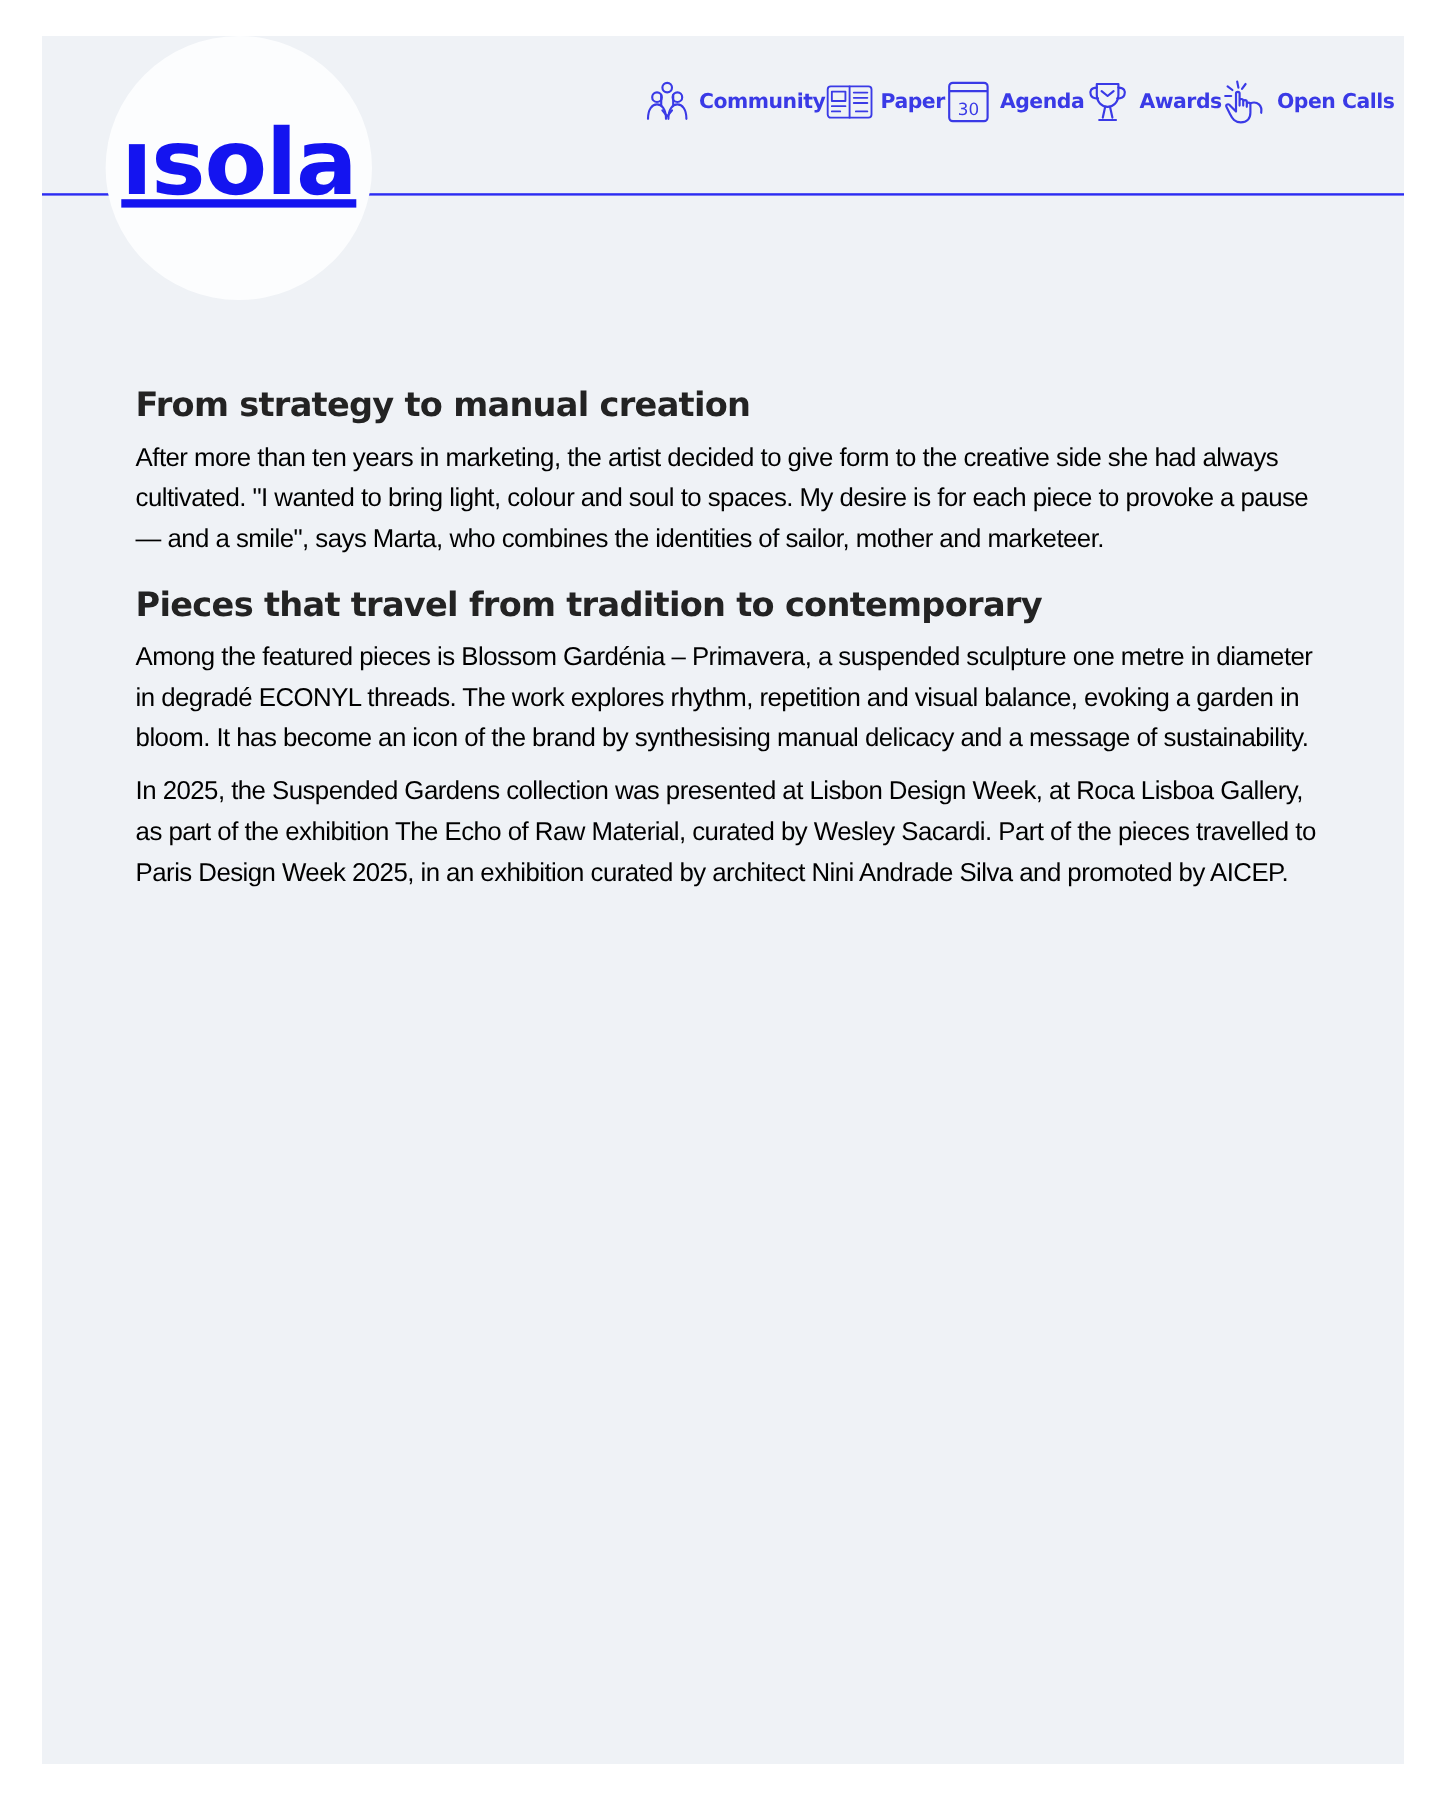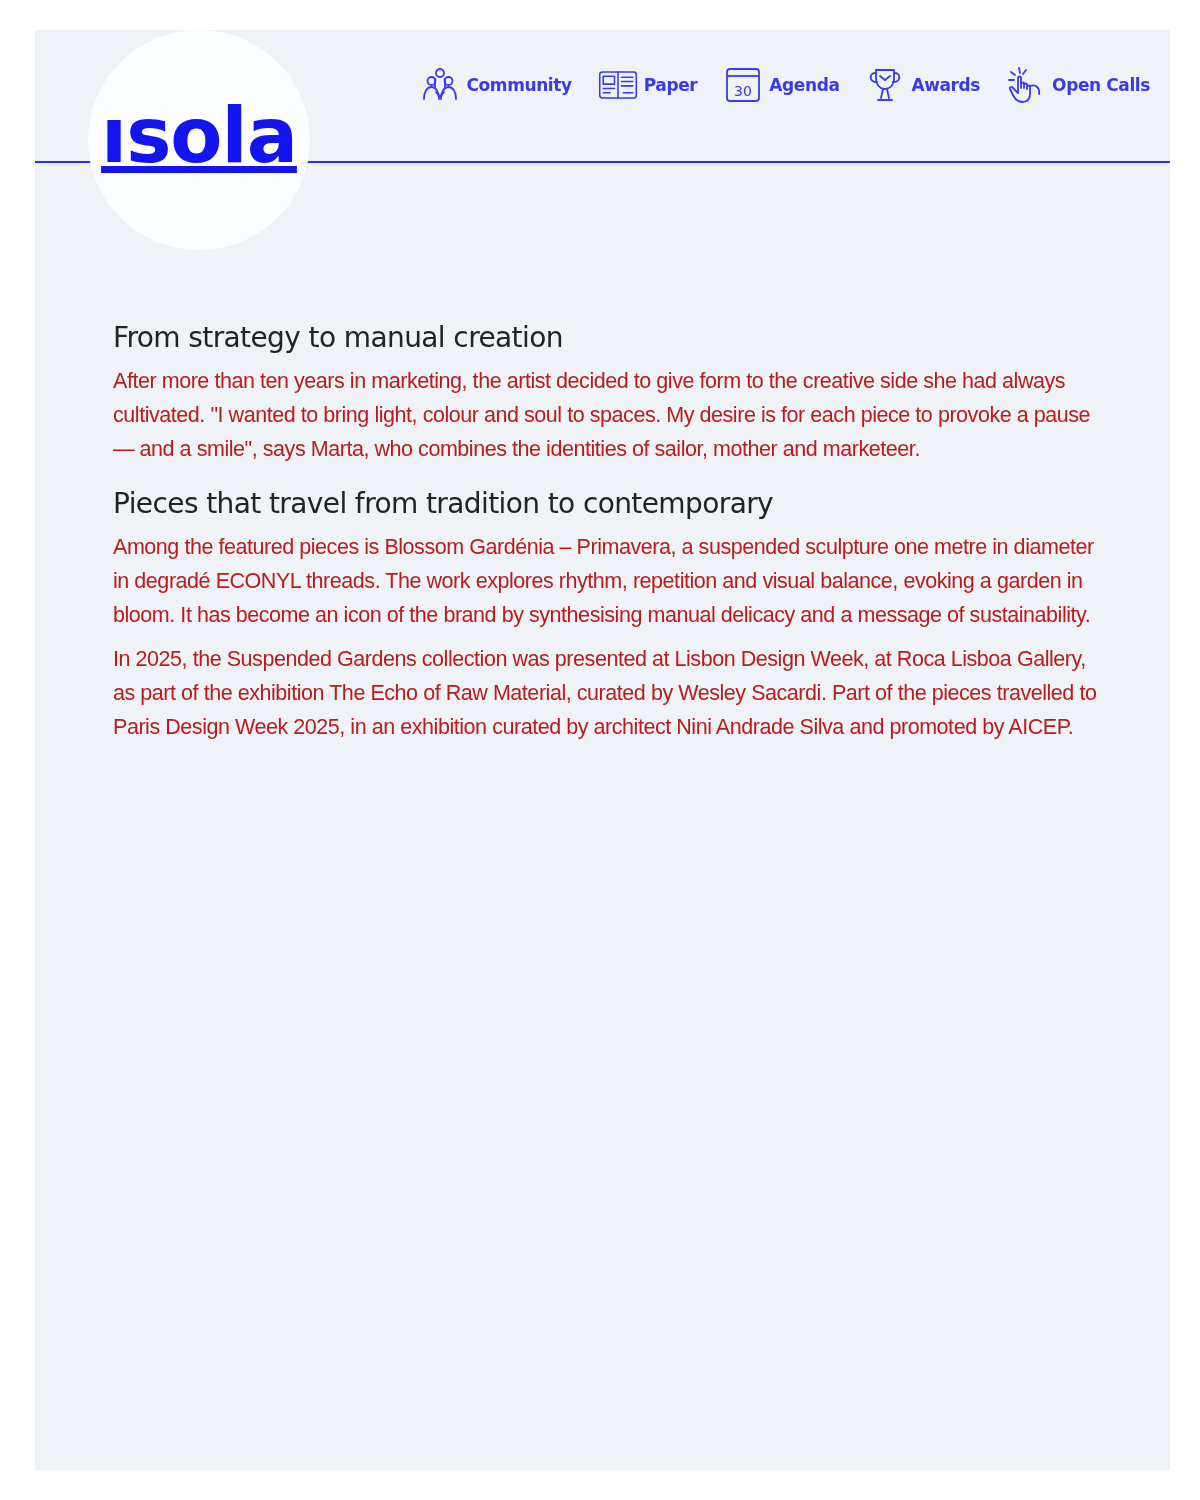--- a/index.html
+++ b/index.html
@@ -47,23 +47,23 @@
       font-size: 76px;
       letter-spacing: -1px;
       color: #1414f0;
       line-height: 1;
       margin-top: -8px;
       text-decoration: underline;
     }
     .nav {
       position: absolute;
       top: 36px;
-      right: 20px;
+      right: 8px;
       display: flex;
-      gap: 26px;
+      gap: 0;
     }
     .nav-item {
       display: flex;
       align-items: center;
       gap: 6px;
       cursor: pointer;
       text-decoration: none;
     }
     .nav-icon {
       width: 40px;
@@ -81,32 +81,32 @@
       letter-spacing: -0.4px;
     }
     .article {
       position: absolute;
       left: 78px;
       top: 288px;
       width: 990px;
     }
     .article h2 {
       font-family: "DejaVu Sans", "Liberation Sans", sans-serif;
-      font-weight: normal;
+      font-weight: bold;
       font-size: 28px;
       color: #232323;
       letter-spacing: -0.6px;
       line-height: 40px;
       margin-bottom: 6px;
     }
     .article p {
       font-family: "Liberation Sans", "DejaVu Sans", sans-serif;
       font-size: 21.5px;
       line-height: 34px;
-      color: #b91c1c;
+      color: #000000;
       letter-spacing: -0.45px;
       margin-bottom: 18px;
     }
     .article p.last-in-section { margin-bottom: 10px; }
   </style>
 </head>
 <body>
 
 <div class="panel">
 

